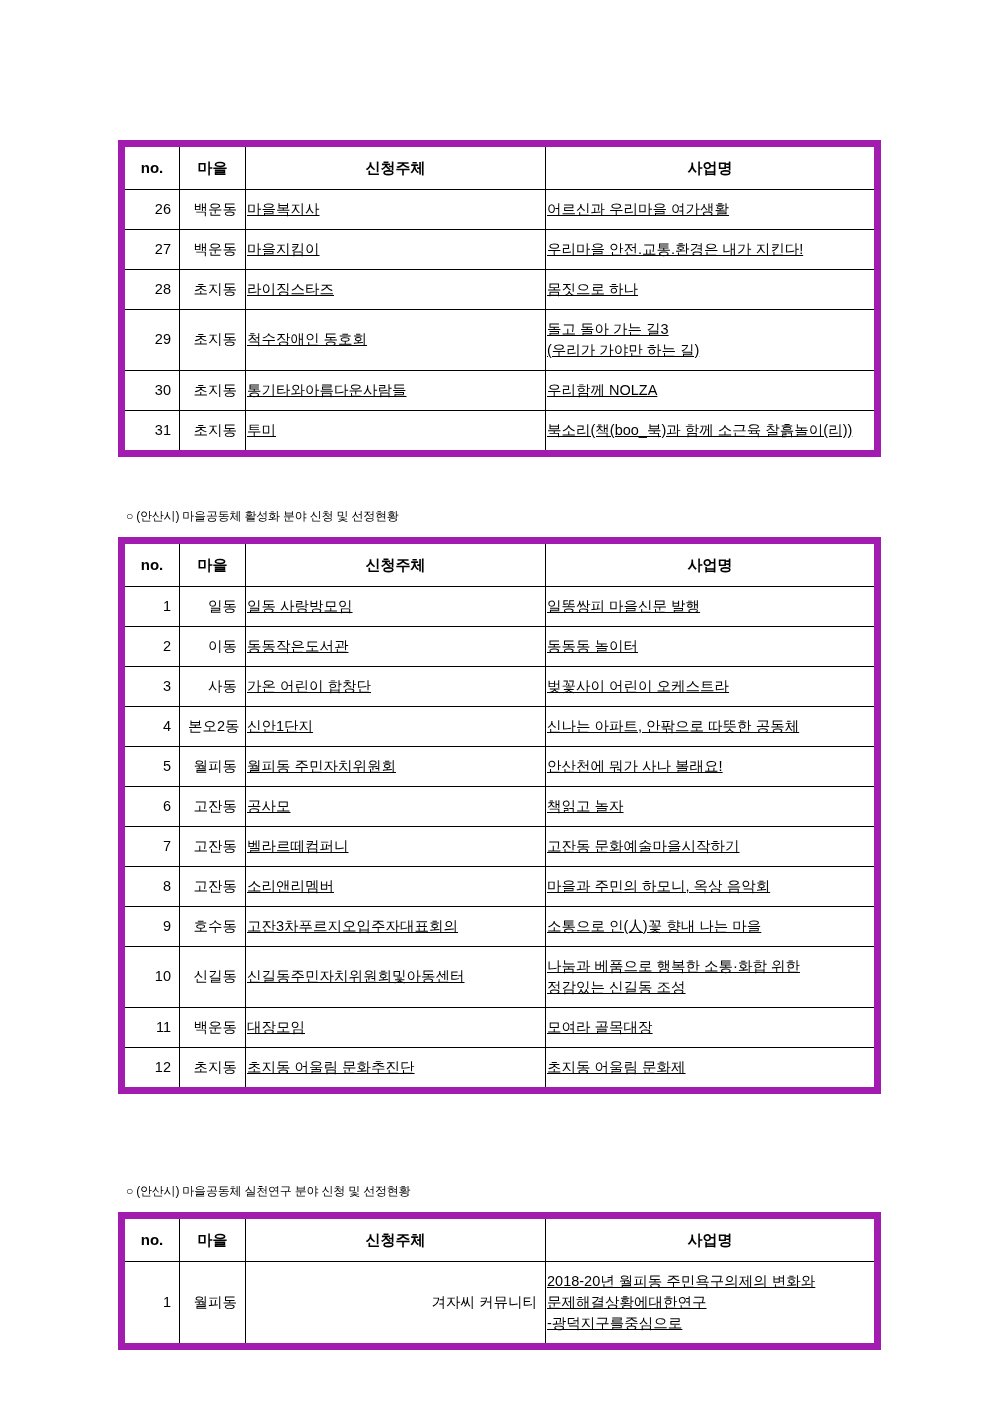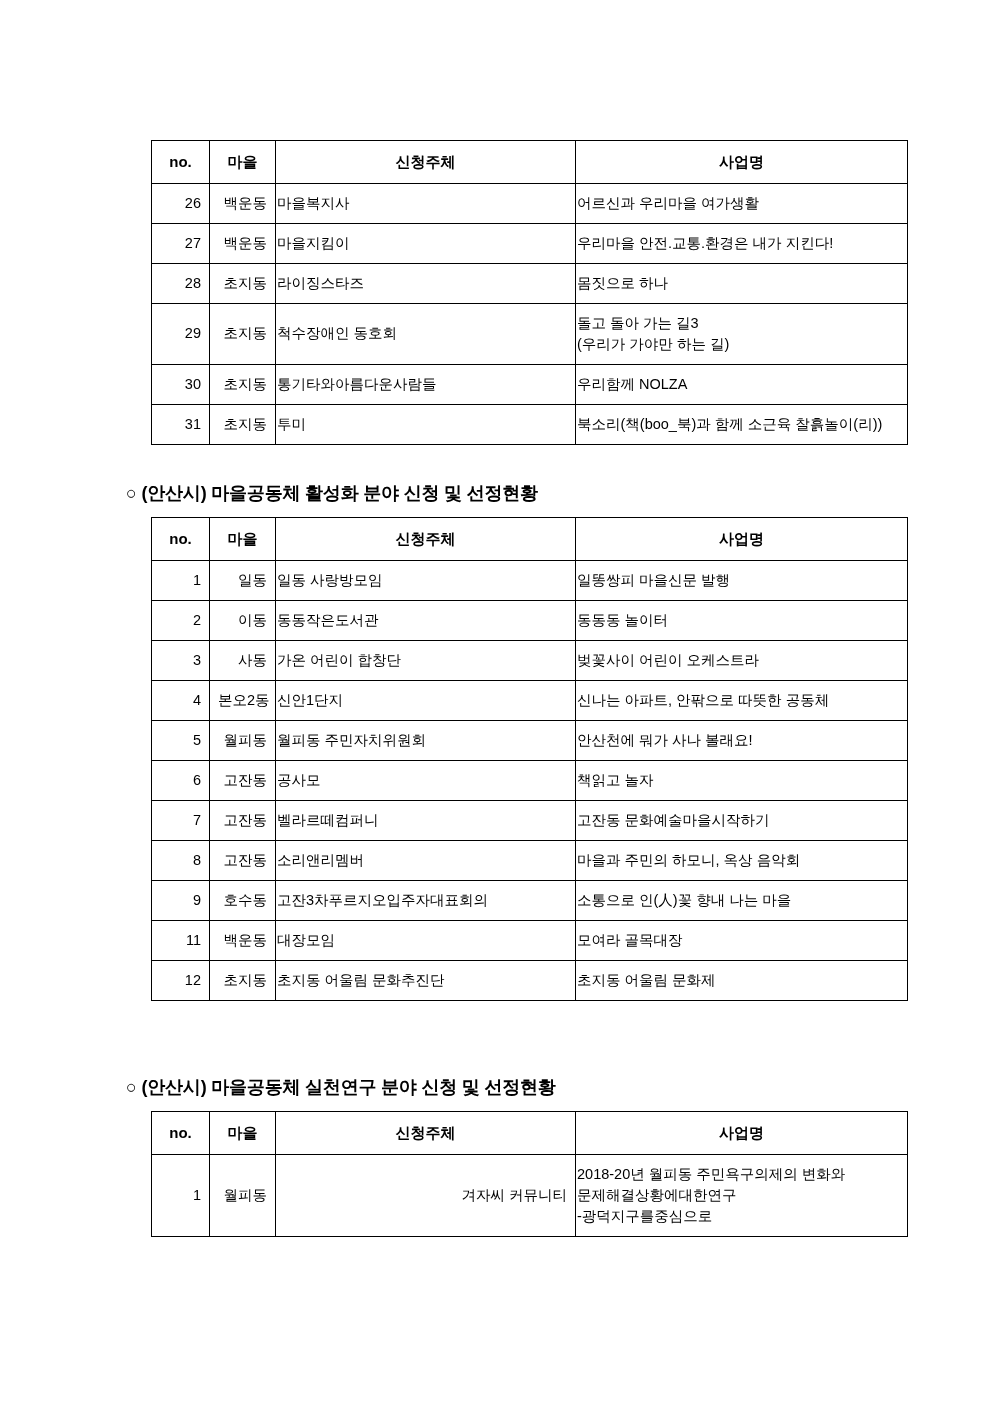--- a/index.html
+++ b/index.html
@@ -17,22 +17,21 @@
   .page {
     box-sizing: border-box;
     width: 992px;
     min-height: 1403px;
     padding: 140px 118px 40px 118px;
   }
   table {
     border-collapse: collapse;
     width: 756px;
     table-layout: fixed;
-    border: 1px solid #a21caf;
-    margin-left: 33px;
+    border: 7px solid #a21caf;
   }
   table th, table td {
     border: 1px solid #000;
     font-size: 14.5px;
     line-height: 1.45;
     padding: 9px 8px;
     vertical-align: middle;
     word-break: keep-all;
   }
   table th {
@@ -44,28 +43,29 @@
   col.c-no { width: 58px; }
   col.c-town { width: 66px; }
   col.c-subject { width: 300px; }
   col.c-project { width: 332px; }
   td.no, td.town {
     text-align: right;
   }
   td.subject, td.project {
     text-align: left;
     padding-left: 1px;
+    text-decoration: underline;
   }
   td.center {
     text-align: right;
   }
   .section-heading {
-    font-size: 18px;
-    font-weight: bold;
-    margin: 36px 0 12px 8px;
+    font-size: 12px;
+    font-weight: normal;
+    margin: 51px 0 12px 8px;
     letter-spacing: -0.2px;
   }
   .gap-big {
     height: 38px;
   }
   .multiline {
     white-space: pre-line;
   }
 </style>
 </head>
@@ -195,20 +195,27 @@
         <td class="subject">소리앤리멤버</td>
         <td class="project">마을과 주민의  하모니, 옥상 음악회</td>
       </tr>
       <tr>
         <td class="no">9</td>
         <td class="town">호수동</td>
         <td class="subject">고잔3차푸르지오입주자대표회의</td>
         <td class="project">소통으로 인(人)꽃  향내 나는 마을</td>
       </tr>
       <tr>
+        <td class="no">10</td>
+        <td class="town">신길동</td>
+        <td class="subject">신길동주민자치위원회및아동센터</td>
+        <td class="project multiline">나눔과 베품으로  행복한 소통·화합 위한
+정감있는 신길동 조성</td>
+      </tr>
+      <tr>
         <td class="no">11</td>
         <td class="town">백운동</td>
         <td class="subject">대장모임</td>
         <td class="project">모여라 골목대장</td>
       </tr>
       <tr>
         <td class="no">12</td>
         <td class="town">초지동</td>
         <td class="subject">초지동 어울림 문화추진단</td>
         <td class="project">초지동 어울림  문화제</td>

